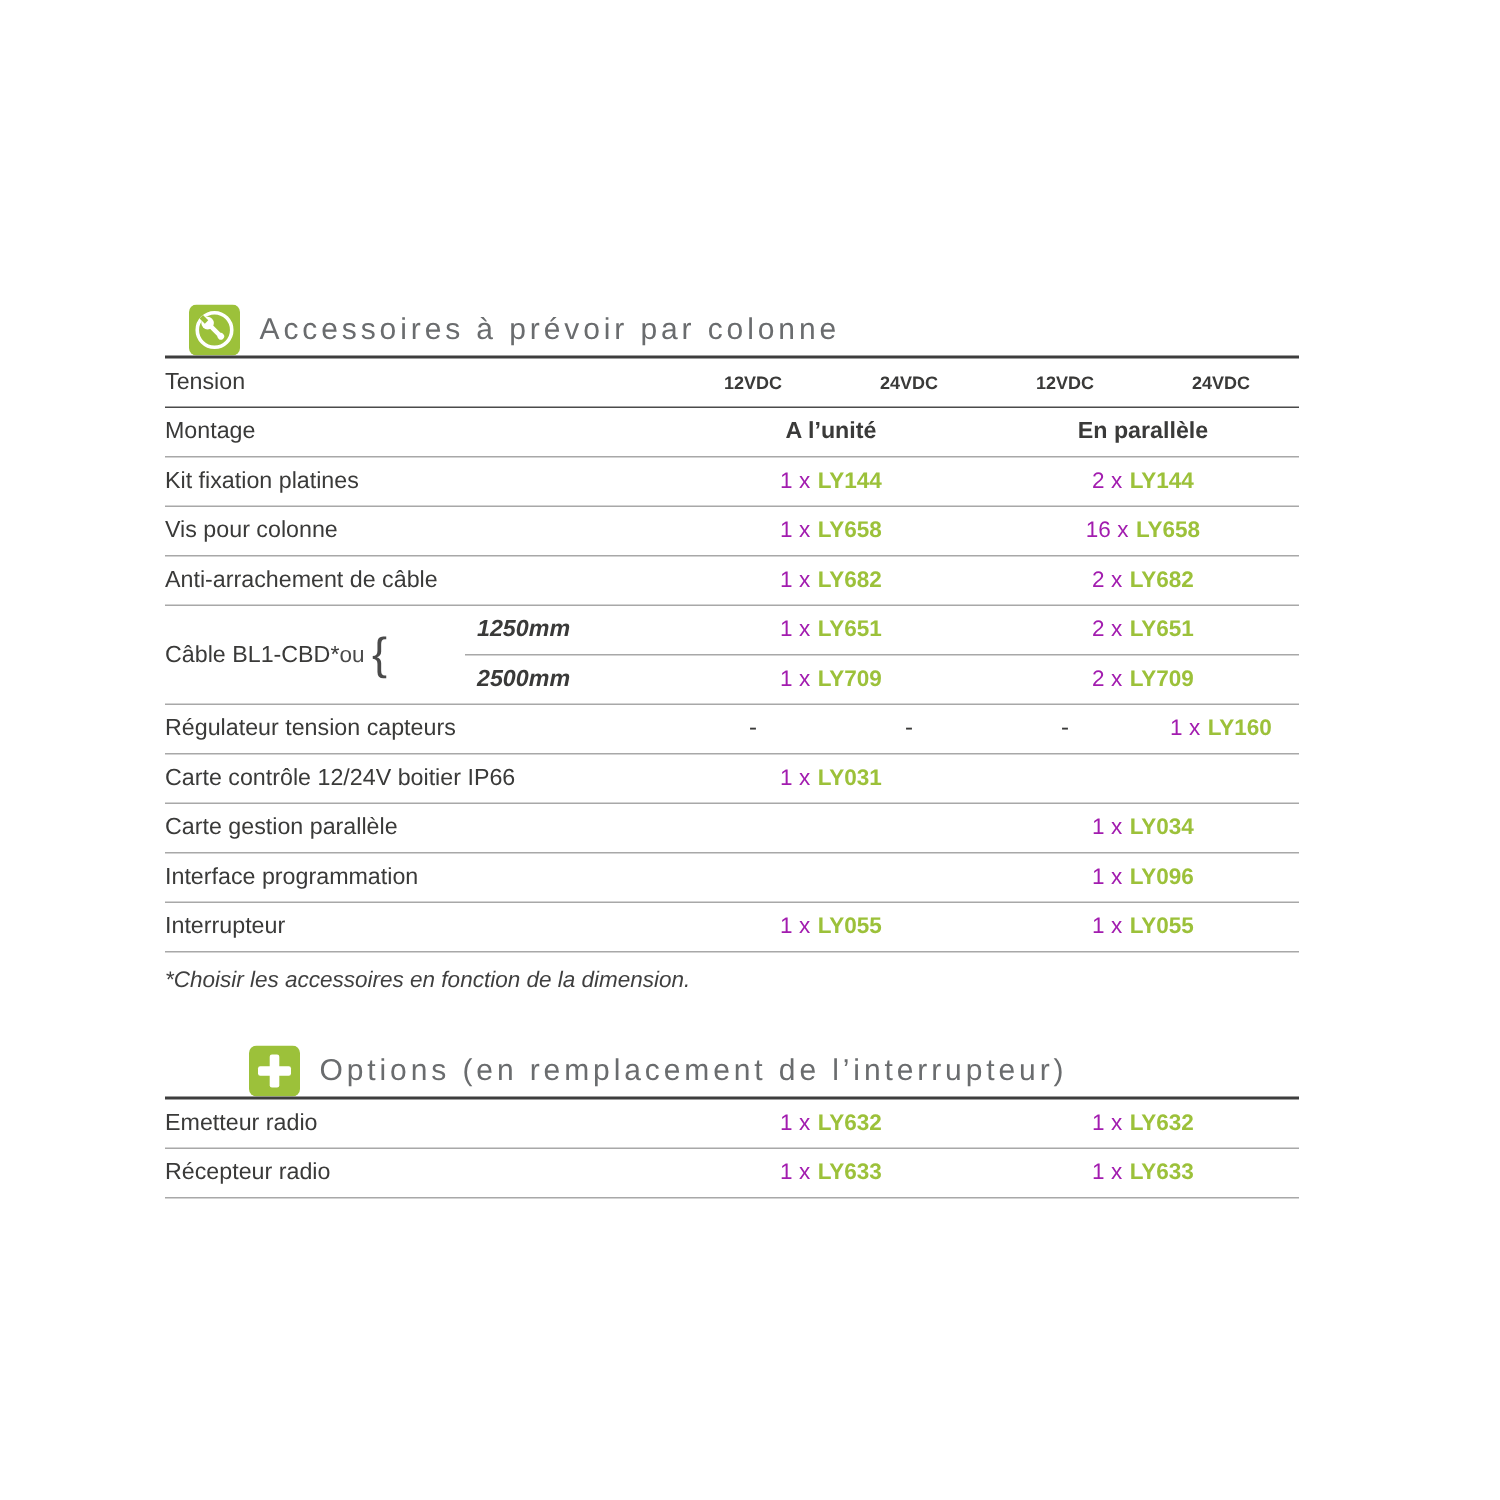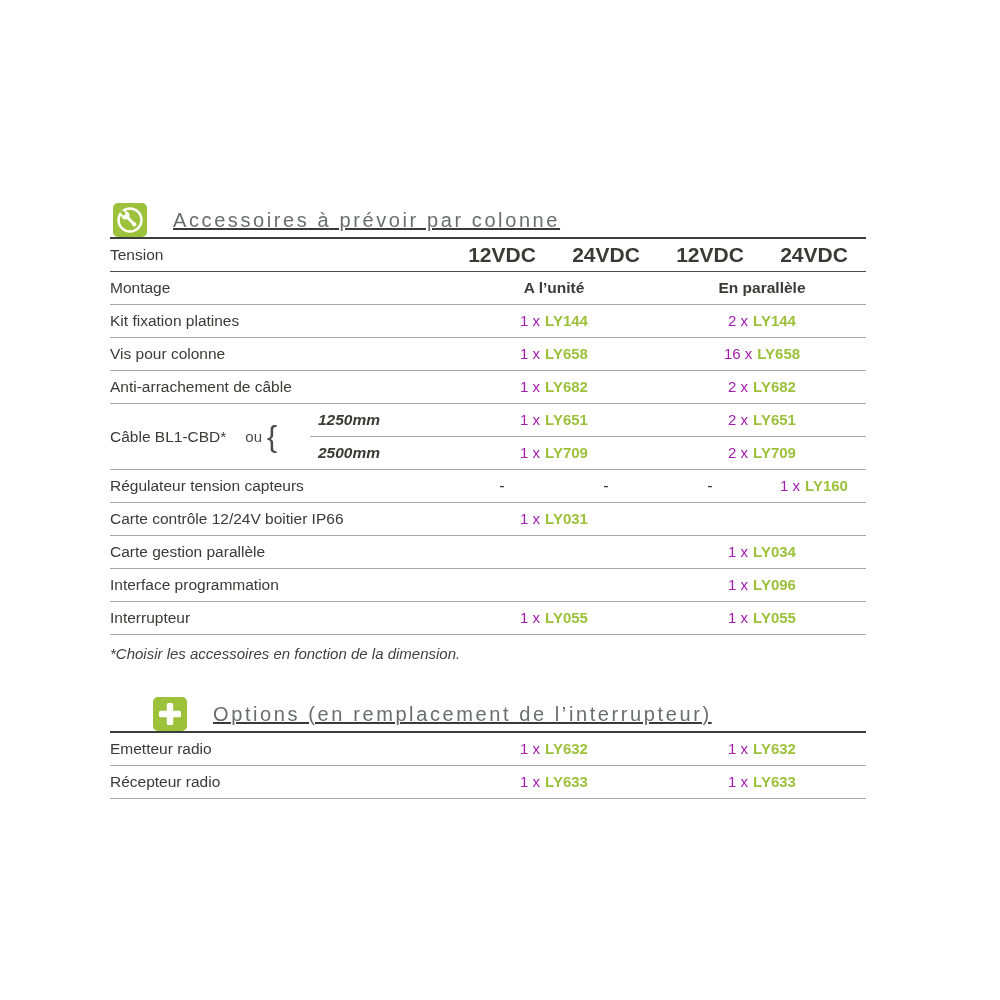--- a/index.html
+++ b/index.html
@@ -1,46 +1,46 @@
 <!DOCTYPE html>
 <html><head>
 <meta charset="utf-8">
 <style>
   html,body{margin:0;padding:0;background:#ffffff;}
   body{width:1000px;height:1000px;font-family:"Liberation Sans",sans-serif;color:#3a3a39;}
   .page{position:relative;width:1000px;height:1000px;background:#fff;overflow:hidden;}
 
-  .sec-header{position:absolute;left:113px;display:flex;align-items:center;gap:26px;height:34px;text-decoration:underline;}
+  .sec-header{position:absolute;left:126px;display:flex;align-items:center;gap:13px;height:34px;}
   .icon{width:34px;height:34px;display:block;}
   .sec-title{font-size:20px;color:#6a6c6e;letter-spacing:2.6px;white-space:nowrap;}
 
   .table{position:absolute;left:110px;width:756px;border-top:2px solid #3e3e3e;}
   .t1{top:237px;}
   .t2{top:731px;}
 
   .trow{display:grid;grid-template-columns:340px 104px 104px 104px 104px;height:33px;
         align-items:center;border-bottom:1px solid #a8a8a8;box-sizing:border-box;}
   .trow.thead{border-bottom:1px solid #4a4a4a;}
   .cell{white-space:nowrap;}
   .label{font-weight:normal;font-size:15.5px;color:#3a3a39;}
-  .ch{font-weight:bold;font-size:21px;text-align:center;}
+  .ch{font-weight:bold;font-size:12px;text-align:center;}
   .c2{grid-column:2/3;text-align:center;}
   .c3{grid-column:3/4;text-align:center;}
   .c4{grid-column:4/5;text-align:center;}
   .c5{grid-column:5/6;text-align:center;}
   .span-a{grid-column:2/4;text-align:center;}
   .span-b{grid-column:4/6;text-align:center;}
   .bold{font-weight:bold;font-size:15.5px;}
   .qty{font-size:15px;color:#a21caf;}
   .code{font-size:15px;font-weight:bold;color:#9cc13a;margin-left:5px;text-align:right;}
   .code:empty{margin-left:0;}
 
   .cable-row{display:flex;height:66px;border-bottom:1px solid #a8a8a8;box-sizing:border-box;}
   .cable-left{width:200px;display:flex;align-items:center;}
-  .connector{font-size:15px;color:#4a4a4a;margin-left:19px;}
+  .connector{font-size:15px;color:#4a4a4a;margin-left:0;}
   .brace{font-size:30px;font-weight:300;color:#4a4a4a;margin-left:5px;line-height:1;}
   .cable-right{flex:1;display:flex;flex-direction:column;}
   .cable-sub{display:grid;grid-template-columns:140px 208px 208px;height:33px;
              align-items:center;box-sizing:border-box;}
   .cable-sub.first{border-bottom:1px solid #a8a8a8;}
   .sub-size{font-weight:bold;font-size:15.5px;padding-left:8px;font-style:italic;}
   .sub-a{text-align:center;white-space:nowrap;}
   .sub-b{text-align:center;white-space:nowrap;}
 
   .footnote{position:absolute;left:110px;top:645px;font-style:italic;font-size:15px;color:#3f3f3f;}

